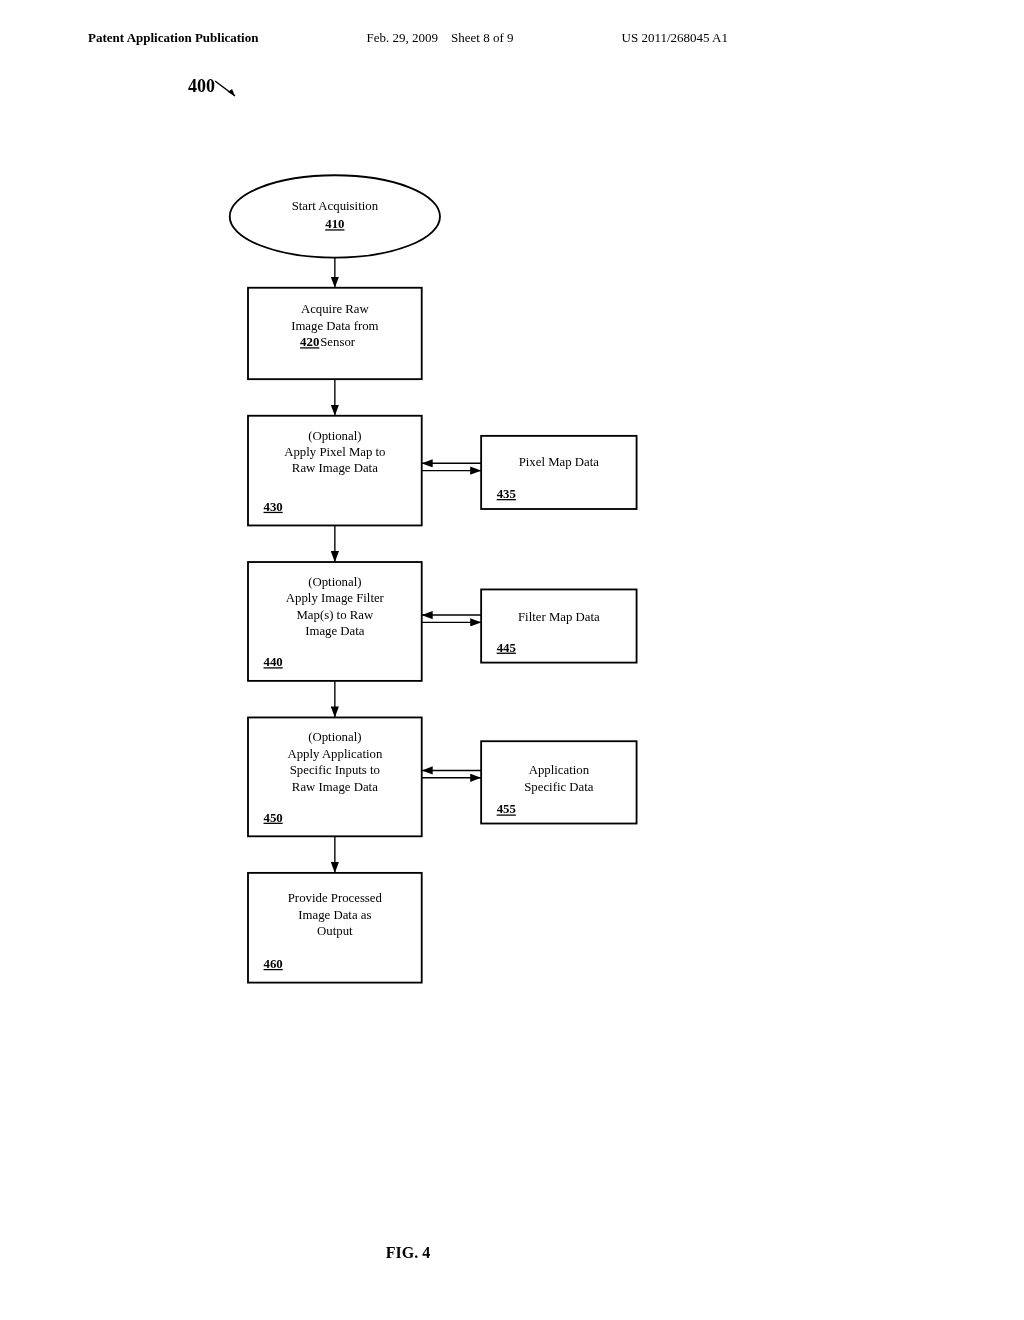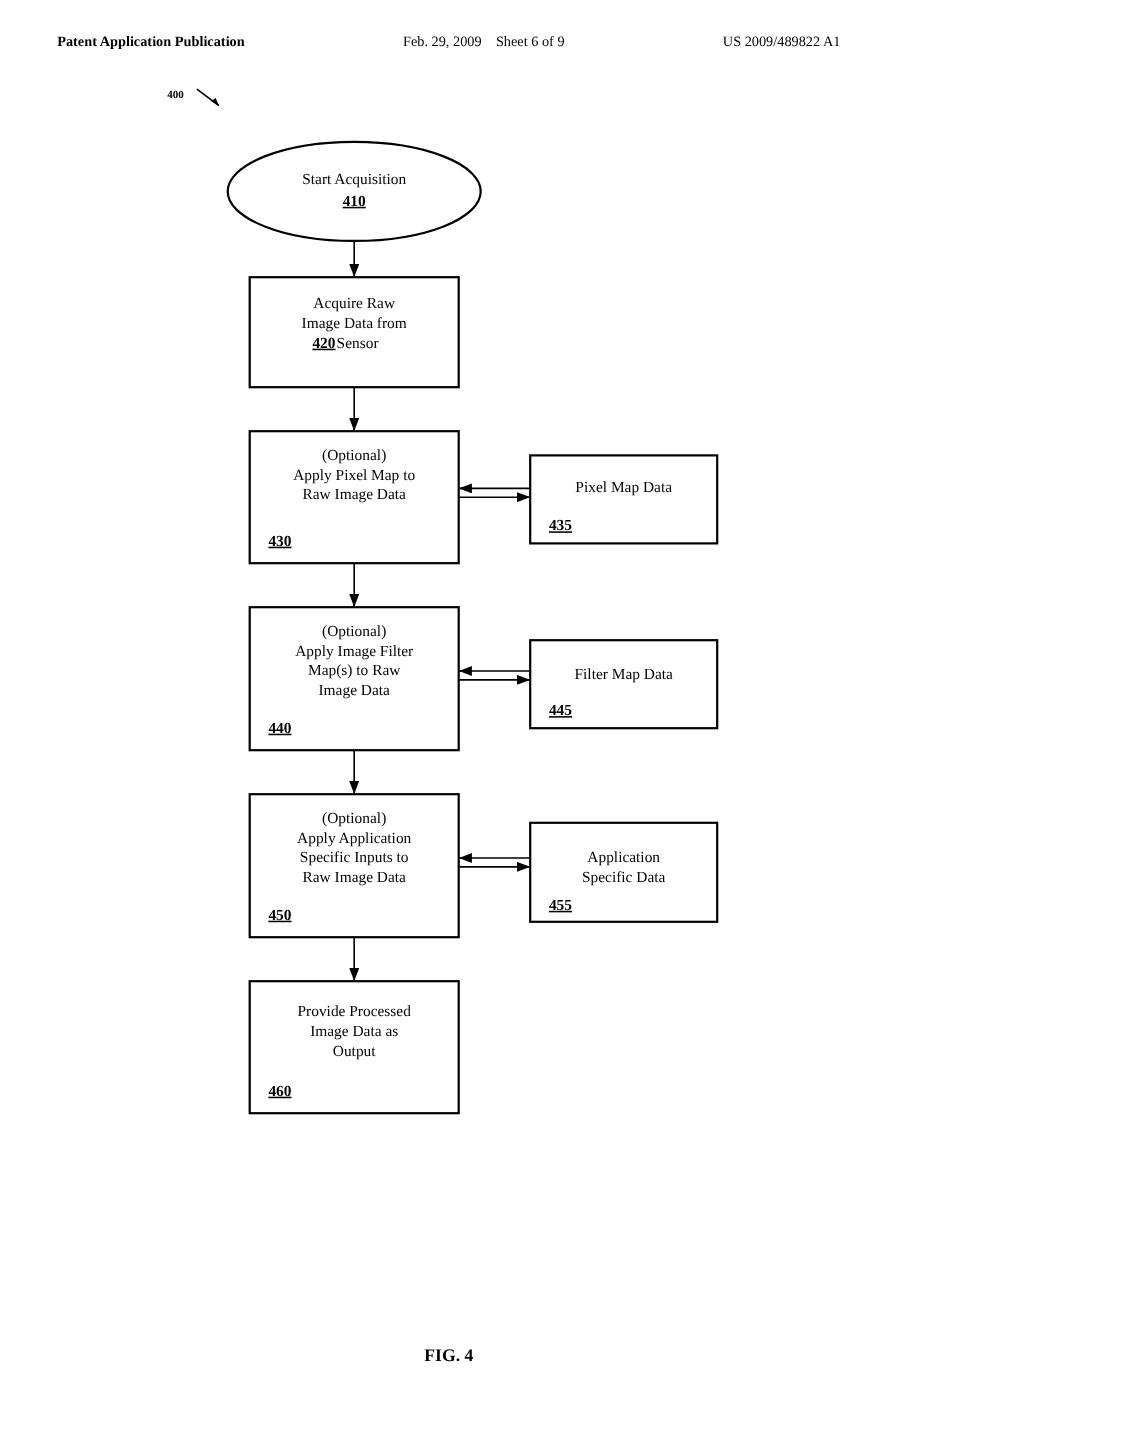--- a/index.html
+++ b/index.html
@@ -8,66 +8,66 @@
       font-family: 'Times New Roman', Times, serif;
       width: 1024px;
       min-height: 1320px;
       position: relative;
     }
 
     .page {
       width: 816px;
       min-height: 1320px;
       background: #fff;
-      padding: 30px 52px;
+      padding: 30px 88px;
     }
 
     
     .header {
       display: flex;
       justify-content: space-between;
       align-items: flex-start;
       margin-bottom: 30px;
       font-size: 13px;
     }
     .header-left { font-weight: bold; }
     .header-center { text-align: center; }
     .header-right { text-align: right; }
 
     
     .fig-label {
       text-align: center;
       font-size: 16px;
       font-weight: bold;
-      margin-top: 40px;
+      margin-top: 57px;
     }
 
     
     .flowchart-container {
       display: flex;
       justify-content: flex-start;
       margin-top: 10px;
     }
   </style>
 </head>
 <body>
 
 <div class="page">
 
   <div class="header">
     <div class="header-left">Patent Application Publication</div>
     <div class="header-center">
       <span>Feb. 29, 2009</span>&nbsp;&nbsp;&nbsp;
-      <span>Sheet 6 of 9</span>
+      <span>Sheet 8 of 9</span>
     </div>
-    <div class="header-right">US 2009/489822 A1</div>
+    <div class="header-right">US 2011/268045 A1</div>
   </div>
 
   <div style="position: relative; margin-left: 100px; margin-bottom: -20px;">
-    <span style="font-size:10px; font-weight:bold;">400</span>
+    <span style="font-size:18px; font-weight:bold;">400</span>
     <svg width="40" height="30" style="position:absolute; left:22px; top:0px;">
       <path d="M5,5 L25,20" stroke="#000" stroke-width="1.5" fill="none"></path>
       <polygon points="25,20 18,16 22,13" fill="#000"></polygon>
     </svg>
   </div>
 
   <div class="flowchart-container">
     <svg width="700" height="1100" viewBox="0 0 700 1100">
 
       <defs>

